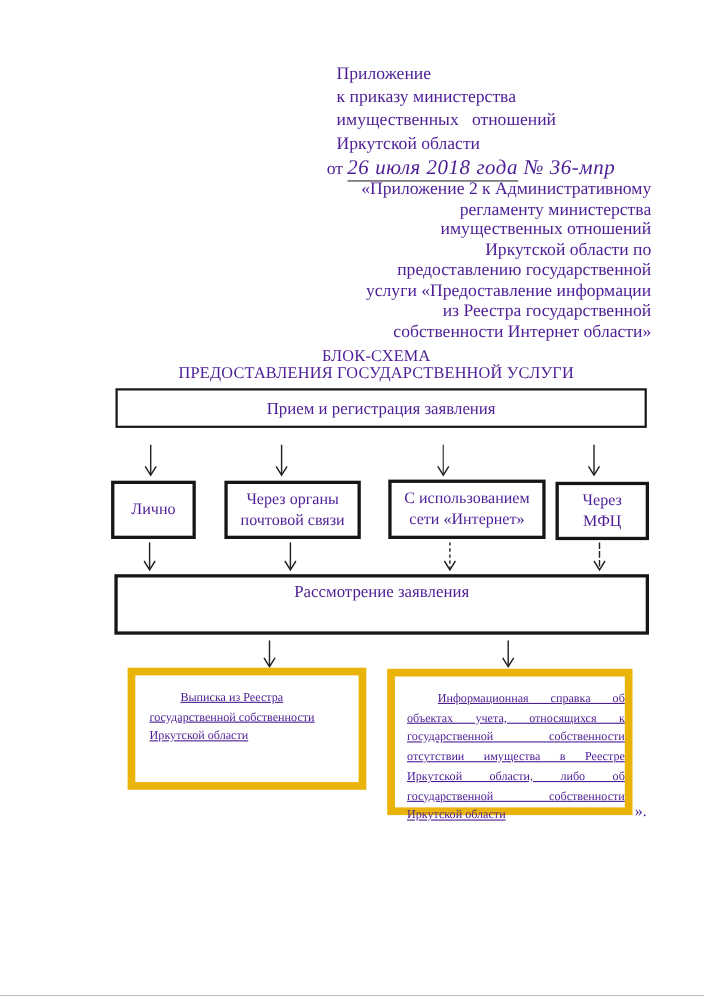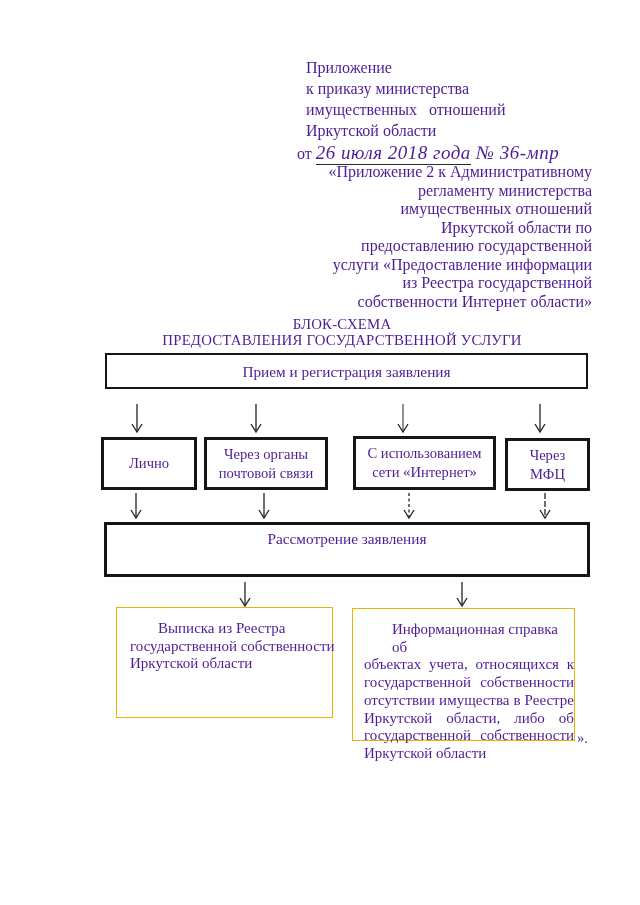--- a/index.html
+++ b/index.html
@@ -35,29 +35,29 @@
   }
   
   .fbox {
     position:absolute; box-sizing:border-box;
     border: 3px solid #161616;
     display:flex; flex-direction:column; align-items:center; justify-content:center;
     text-align:center; font-size:14.6px; line-height:19px;
   }
   .wide1 { left:105px; top:353px; width:483px; height:36px; border-width:2.5px; font-size:15.3px; }
   .wide2 { left:104px; top:522px; width:486px; height:55px; justify-content:flex-start; padding-top:4px; font-size:15.3px; }
-  .ch0 { left:101px; top:437px; width:96px;  height:53px; }
+  .ch0 { left:101px; top:437px; width:77px;  height:53px; }
   .ch1 { left:204px; top:437px; width:124px; height:53px; }
   .ch2 { left:353px; top:436px; width:143px; height:54px; }
   .ch3 { left:505px; top:438px; width:85px;  height:53px; }
   .outL { left:116px; top:607px; width:217px; height:111px; }
   .outR { left:352px; top:608px; width:223px; height:133px; }
   .outbox {
-    position:absolute; box-sizing:border-box; border:1px solid #eab308;
-    font-size:15px; line-height:17.7px;
+    position:absolute; box-sizing:border-box; border:7px solid #eab308;
+    font-size:11px; line-height:17.7px;text-decoration:underline;
   }
   .outbox .pad { padding:12px 10px 0 13px; }
   .oline { display:block; white-space:nowrap; }
   .ind { margin-left:28px; }
   .outR .jl { text-align-last: justify; white-space:normal; }
   .outR .pad { padding:12px 0 0 11px; }
   
   .arr { position:absolute; width:16px; }
   .arr svg { display:block; }
   

